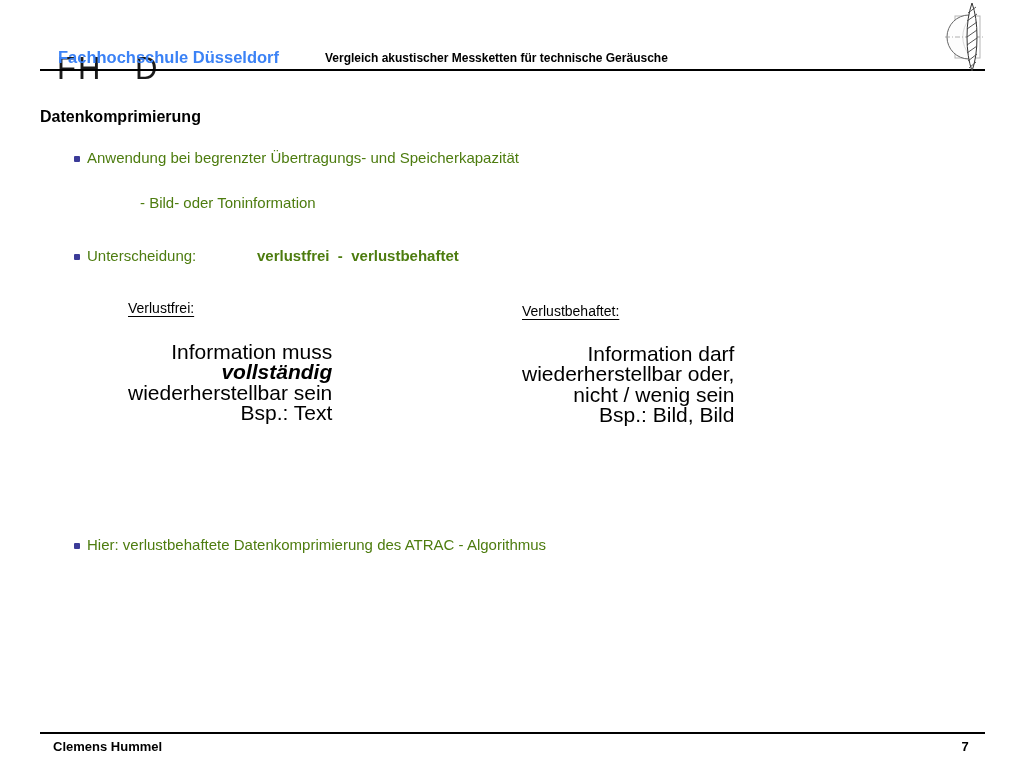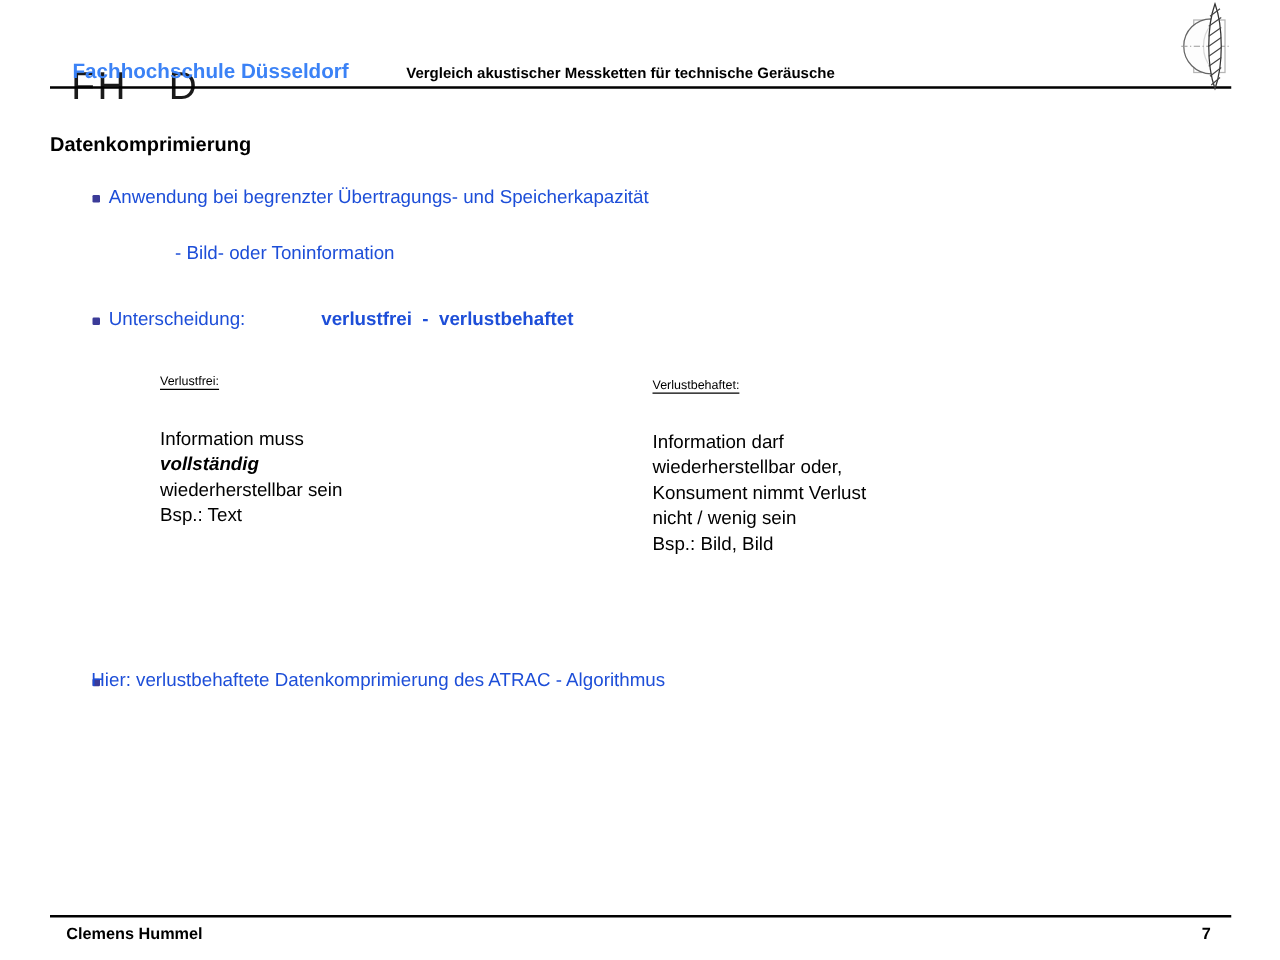--- a/index.html
+++ b/index.html
@@ -41,54 +41,54 @@
     background: #000000;
   }
   .corner-logo { left: 933px; top: 1px; width: 62px; height: 72px; }
 
   
   .slide-title {
     left: 40px; top: 108px;
     font-size: 16px;
     font-weight: bold;
   }
-  .body-text { font-size: 15px; color: #1d4ed8; }
+  .body-text { font-size: 15px; color: #4d7c0f; }
 
   .bullet-dot {
     width: 6px; height: 6px;
     background: #3b3b98;
     border-radius: 1px;
   }
   .b1-dot { left: 74px; top: 156px; }
   .b1-text { left: 87px; top: 149px; }
   .sub-item { left: 140px; top: 194px; }
 
   .b2-dot { left: 74px; top: 254px; }
   .b2-label { left: 87px; top: 247px; }
   .b2-emph {
     left: 257px; top: 247px;
     font-weight: bold;
     white-space: pre;
     text-align: center;
   }
 
   .col-heading {
-    font-size: 10px;
+    font-size: 14px;
     text-decoration: underline;
     text-underline-offset: 3px;
   }
   .col-left-heading  { left: 128px; top: 300px; }
   .col-right-heading { left: 522px; top: 303px; }
-  .col-lines { line-height: 20.4px; font-size: 15px; }
+  .col-lines { line-height: 20.4px; font-size: 21px; text-align: right; }
   .col-left-lines  { left: 128px; top: 342px; }
   .col-right-lines { left: 522px; top: 344px; }
   .bold-italic { font-weight: bold; font-style: italic; }
 
   .b3-dot { left: 74px; top: 543px; }
-  .b3-text { left: 73px; top: 536px; }
+  .b3-text { left: 87px; top: 536px; }
 
   
   .footer-rule {
     left: 40px; top: 732px;
     width: 945px; height: 2px;
     background: #000000;
   }
   .footer-author {
     left: 53px; top: 739px;
     font-size: 13px;
@@ -153,21 +153,20 @@
   <div>Information muss</div>
   <div class="bold-italic">vollständig</div>
   <div>wiederherstellbar sein</div>
   <div>Bsp.: Text</div>
 </div>
 
 <div class="abs col-heading col-right-heading">Verlustbehaftet:</div>
 <div class="abs col-lines col-right-lines">
   <div>Information darf</div>
   <div>wiederherstellbar oder,</div>
-  <div>Konsument nimmt Verlust</div>
   <div>nicht / wenig sein</div>
   <div>Bsp.: Bild, Bild</div>
 </div>
 
 <span class="abs bullet-dot b3-dot"></span>
 <div class="abs body-text b3-text">Hier: verlustbehaftete Datenkomprimierung des ATRAC - Algorithmus</div>
 
 <div class="abs footer-rule"></div>
 <div class="abs footer-author">Clemens Hummel</div>
 <div class="abs footer-page">7</div>

